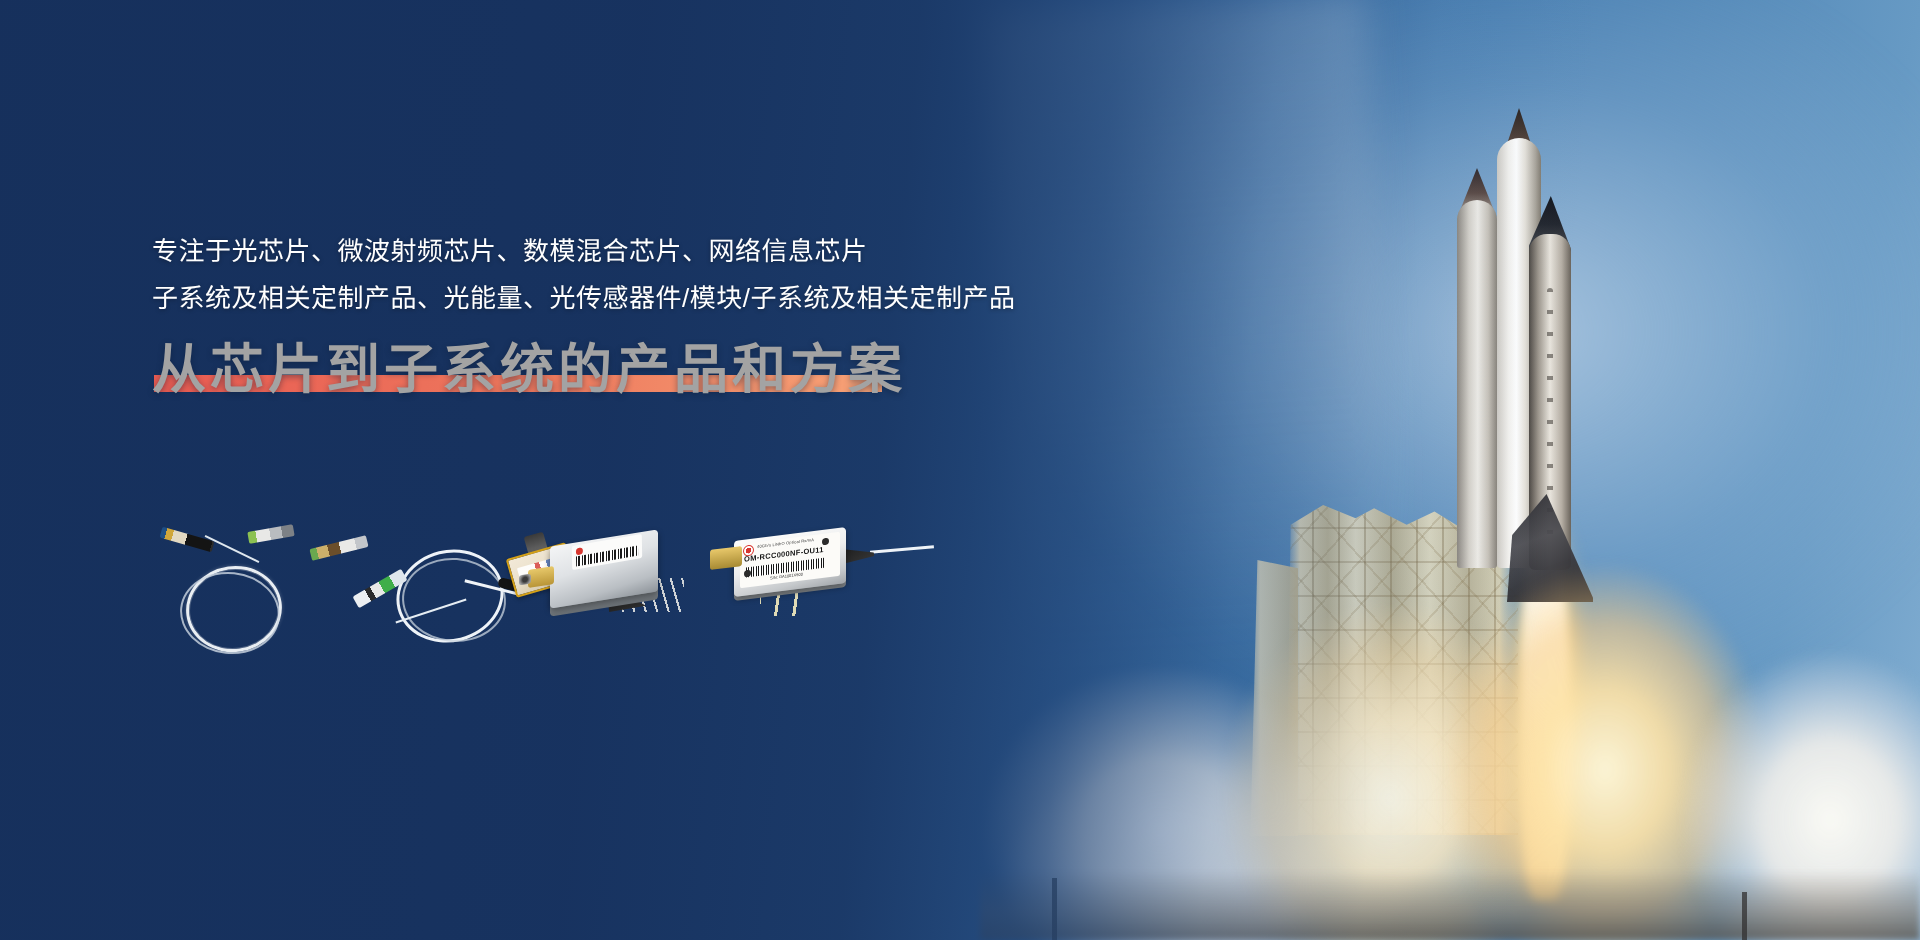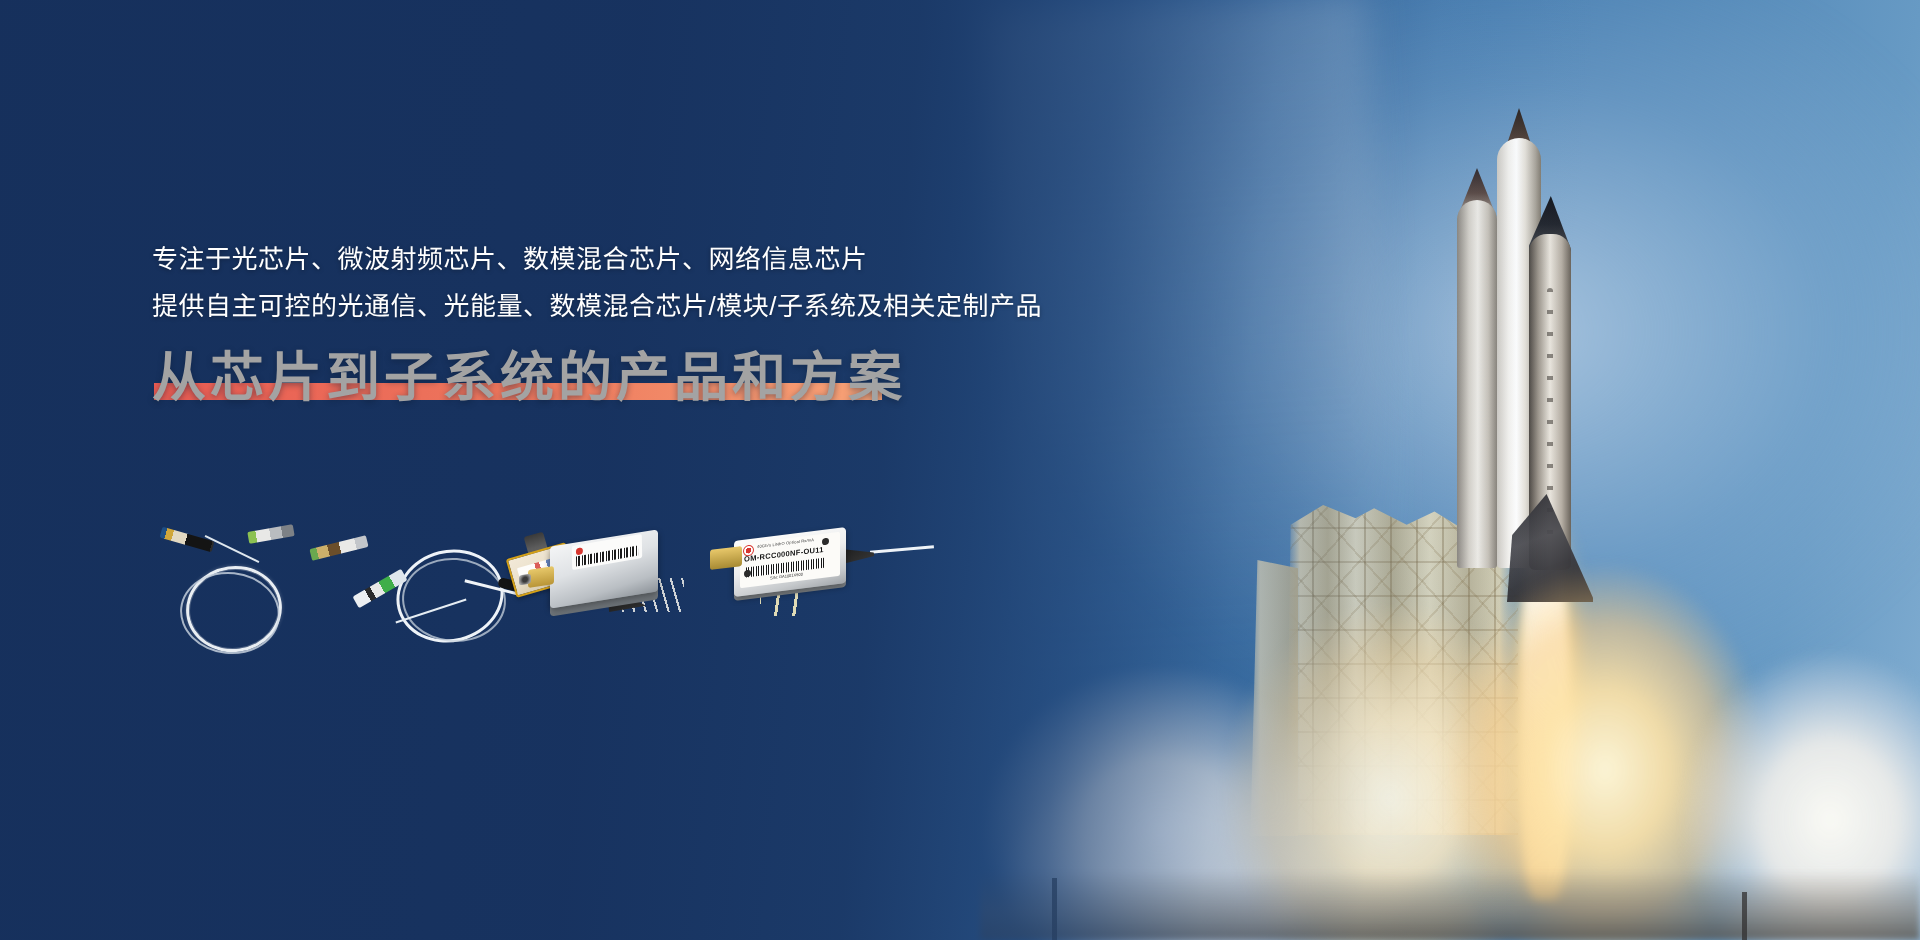--- a/index.html
+++ b/index.html
@@ -100,21 +100,21 @@
        filter:blur(3px); }
   .pole{ position:absolute; bottom:0; width:5px; background:rgba(50,48,48,.75); }
 
   
   .overlay{ position:absolute; inset:0;
        background:linear-gradient(95deg, rgba(22,48,92,.99) 0%, rgba(23,50,95,.985) 32%, rgba(26,56,102,.95) 46%,
                                   rgba(32,68,118,.72) 56%, rgba(40,82,134,.34) 64%, rgba(60,110,160,.08) 72%,
                                   rgba(90,140,185,0) 80%); }
 
   
-  .copy{ position:absolute; left:152px; top:228px; width:930px;margin-top:8px; }
+  .copy{ position:absolute; left:152px; top:228px; width:930px; }
   .sub{ color:#ffffff; font-size:26px; line-height:47px; letter-spacing:.5px;
         text-shadow:0 1px 4px rgba(0,0,0,.35); white-space:nowrap; }
   .headline-wrap{ position:relative; display:inline-block; margin-top:16px; }
   .hl-bar{ position:absolute; left:2px; bottom:10px; width:728px; height:17px;
         background:linear-gradient(90deg,#e85b52 0%,#ee7a5e 55%,#f7a377 100%); }
   .headline{ position:relative; color:#a3a3a3; font-size:54px; font-weight:bold;
         letter-spacing:4px; line-height:1.18; white-space:nowrap;
         text-shadow:0 2px 6px rgba(10,26,52,.45); }
 
   
@@ -250,21 +250,21 @@
     <div class="plume p4"></div>
     <div class="ground"></div>
     <div class="pole" style="left:1052px;height:62px;"></div>
     <div class="pole" style="left:1742px;height:48px;"></div>
 
     <div class="overlay"></div>
   </div>
 
   <div class="copy">
     <div class="sub">专注于光芯片、微波射频芯片、数模混合芯片、网络信息芯片</div>
-    <div class="sub">提供自主可控的光通信、光能量、数模混合芯片/模块/子系统及相关定制产品</div>
+    <div class="sub">子系统及相关定制产品、光能量、光传感器件/模块/子系统及相关定制产品</div>
 
     <div class="headline-wrap">
       <div class="hl-bar"></div>
       <div class="headline">从芯片到子系统的产品和方案</div>
     </div>
   </div>
 
   <div class="products">
 
     <div class="prod" style="left:0px; top:0px; width:170px; height:140px;">

